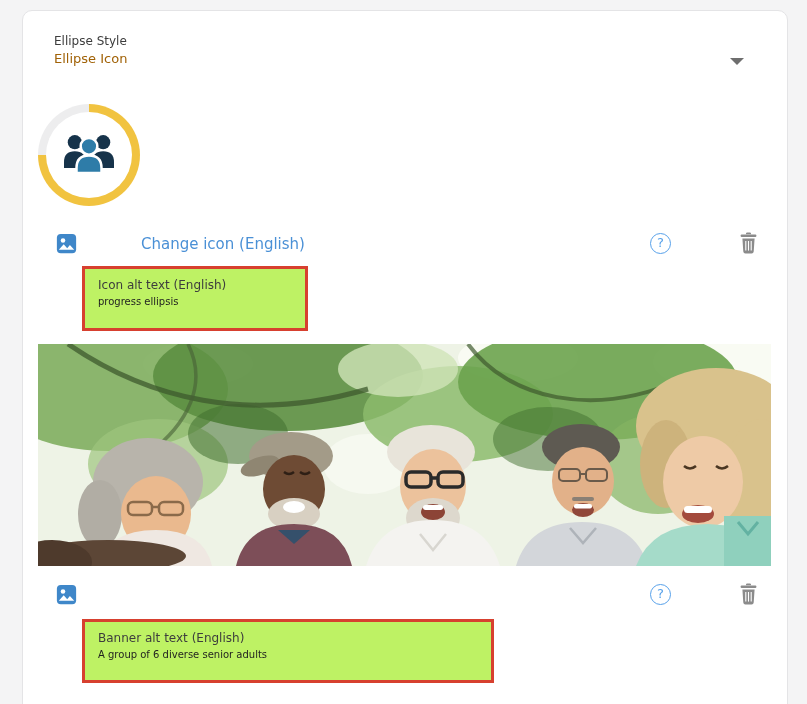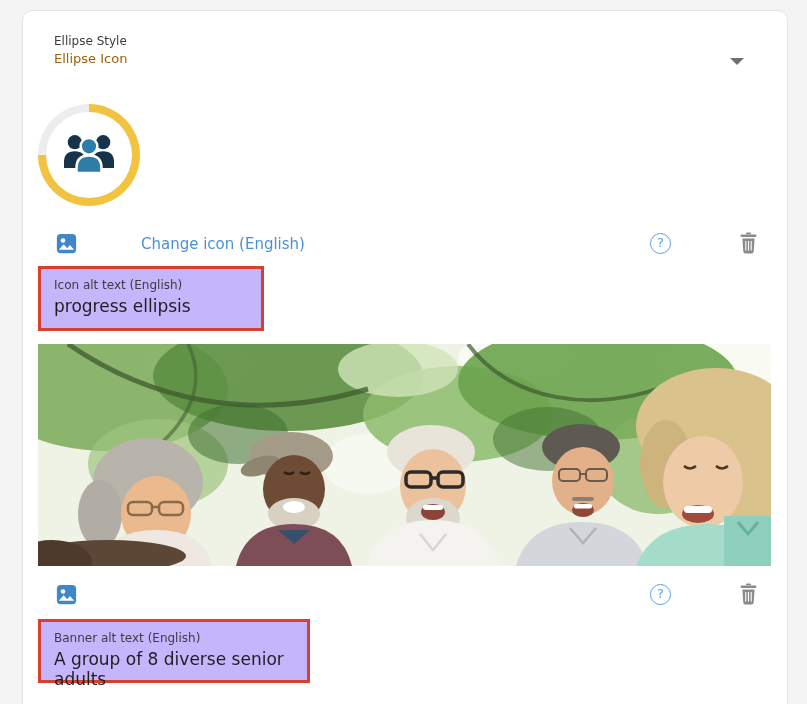--- a/index.html
+++ b/index.html
@@ -54,25 +54,26 @@
     border-radius: 50%;
     color: #57a1ea;
     font-size: 13px; line-height: 18px; text-align: center;
     cursor: pointer;
   }
   .trash-icon { width: 19px; height: 22px; cursor: pointer; }
 
   
   .alt-field {
     border: 3px solid #d7402f;
-    background: #c4b5fd;
+    background: #bef264;
     padding: 9px 17px 0 13px;
+    margin-left: 44px;
   }
   .alt-label { font-size: 12px; color: #3d3d3d; }
-  .alt-value { font-size: 17px; color: #1f1f1f; margin-top: 4px; }
+  .alt-value { font-size: 10px; color: #1f1f1f; margin-top: 4px; }
 
   .banner {
     left: 15px; top: 333px;
     width: 733px; height: 222px;
     overflow: hidden;
   }
   .banner svg { display: block; }
 </style>
 </head>
 <body>
@@ -216,18 +217,18 @@
     <svg width="19" height="22" viewBox="0 0 19 22">
       <path d="M7 2.2 v-0.6 a1.2 1.2 0 0 1 1.2-1.2 h2.6 a1.2 1.2 0 0 1 1.2 1.2 v0.6 z" fill="#8b8b8b"></path>
       <rect x="1.6" y="2.6" width="15.8" height="2.4" rx="1" fill="#8b8b8b"></rect>
       <path d="M3.4 6.4 h12.2 l-0.9 13.2 a2.1 2.1 0 0 1-2.1 1.9 h-6.2 a2.1 2.1 0 0 1-2.1-1.9 z" fill="#8b8b8b"></path>
       <line x1="6.8" y1="9" x2="6.8" y2="18.6" stroke="#ffffff" stroke-width="1.1"></line>
       <line x1="9.5" y1="9" x2="9.5" y2="18.6" stroke="#ffffff" stroke-width="1.1"></line>
       <line x1="12.2" y1="9" x2="12.2" y2="18.6" stroke="#ffffff" stroke-width="1.1"></line>
     </svg>
   </span>
 
-  <div class="abs alt-field" style="left:15px; top:608px; width:272px; height:64px;">
+  <div class="abs alt-field" style="left:15px; top:608px; width:412px; height:64px;">
     <div class="alt-label">Banner alt text (English)</div>
-    <div class="alt-value">A group of 8 diverse senior adults</div>
+    <div class="alt-value">A group of 6 diverse senior adults</div>
   </div>
 
 </div>
 
 </body></html>

